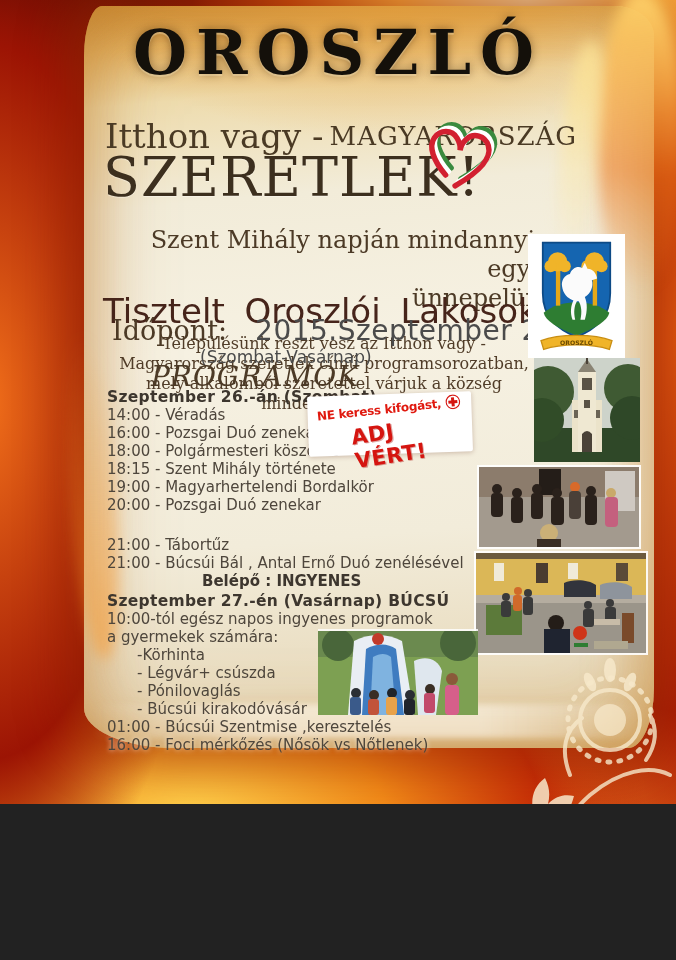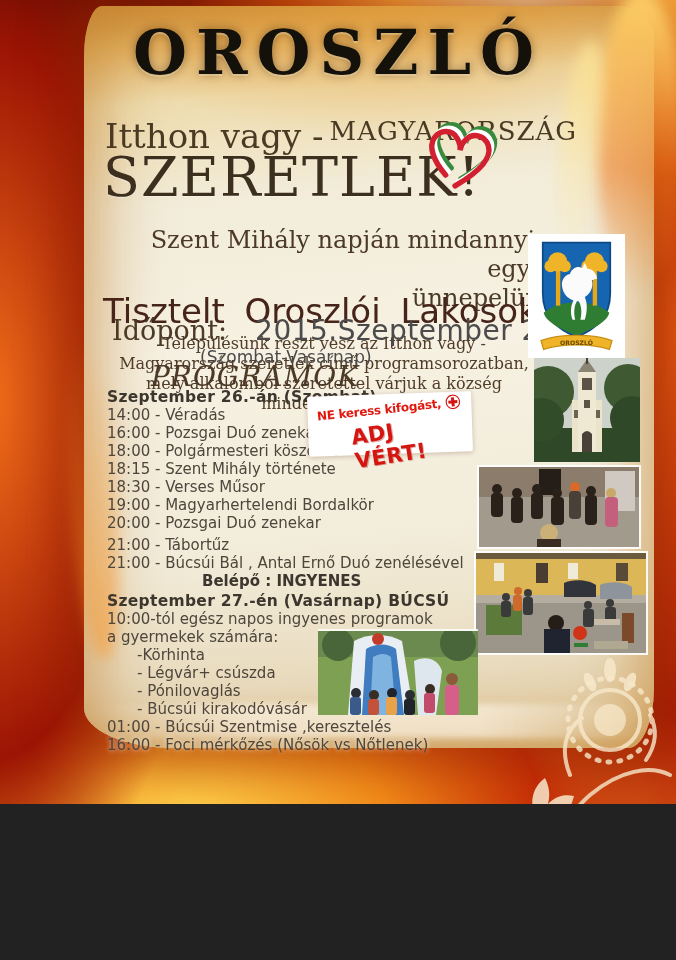--- a/index.html
+++ b/index.html
@@ -32,21 +32,21 @@
   .paper-top-glow{position:absolute;left:84px;top:6px;width:570px;height:240px;z-index:1;
     border-radius:18px 40px 0 0 / 50px 30px 0 0;
     background:radial-gradient(ellipse 420px 180px at 55% 0%, rgba(235,160,55,.55), rgba(235,160,55,0) 75%);}
   .glow-band{position:absolute;left:92px;top:704px;width:556px;height:34px;z-index:2;
     background:linear-gradient(90deg,rgba(255,250,240,0),rgba(255,250,240,.6) 30%,rgba(255,250,240,.6) 70%,rgba(255,250,240,0));filter:blur(3px);}
   
   .ornament{position:absolute;z-index:2;}
   .title{position:absolute;left:0;top:16px;width:676px;text-align:center;z-index:3;
     font-family:"DejaVu Serif",serif;font-weight:bold;font-size:62px;letter-spacing:9px;color:#14100a;
     text-shadow:0 2px 1px rgba(255,240,200,.35), 0 0 10px rgba(60,30,0,.5);}
-  .campaign{position:absolute;left:105px;top:116px;z-index:3;display:flex;align-items:flex-start;gap:6px;
+  .campaign{position:absolute;left:105px;top:116px;z-index:3;display:flex;align-items:center;gap:6px;
     color:#4a3a24;font-family:"DejaVu Serif",serif;}
   .campaign .prefix{font-size:34px;}
   .campaign .country{font-size:26px;letter-spacing:1px;}
   .love{position:absolute;left:103px;top:146px;z-index:3;font-family:"DejaVu Serif",serif;
     font-size:54px;color:#3c2f1e;letter-spacing:1px;text-shadow:0 1px 1px rgba(255,255,255,.4);}
   .heart{position:absolute;left:420px;top:120px;z-index:3;}
   .subtitle{position:absolute;left:125px;top:226px;width:440px;z-index:3;text-align:right;
     font-family:"DejaVu Serif",serif;font-size:24px;color:#4c3a26;line-height:29px;}
   .salutation{position:absolute;left:103px;top:291px;z-index:3;font-size:34px;color:#46241a;word-spacing:9px;}
   .intro{position:absolute;left:118px;top:334px;width:412px;z-index:3;text-align:center;
@@ -153,21 +153,20 @@
   <div class="date-days">(Szombat-Vasárnap)</div>
 
   <div class="programs-heading">PROGRAMOK</div>
 
   <div class="list list-day1">
     <div class="hdr">Szeptember 26.-án (Szombat)</div>
     <div>14:00 - Véradás</div>
     <div>16:00 - Pozsgai Duó zenekar</div>
     <div>18:00 - Polgármesteri köszöntő</div>
     <div>18:15 - Szent Mihály története</div>
-    <div>18:30 - Verses Műsor</div>
     <div>19:00 - Magyarhertelendi Bordalkör</div>
     <div>20:00 - Pozsgai Duó zenekar</div>
   </div>
 
   <div class="list list-late">
     <div>21:00 - Tábortűz</div>
     <div>21:00 - Búcsúi Bál , Antal Ernő Duó zenélésével</div>
     <div class="entry">Belépő : INGYENES</div>
   </div>
 

